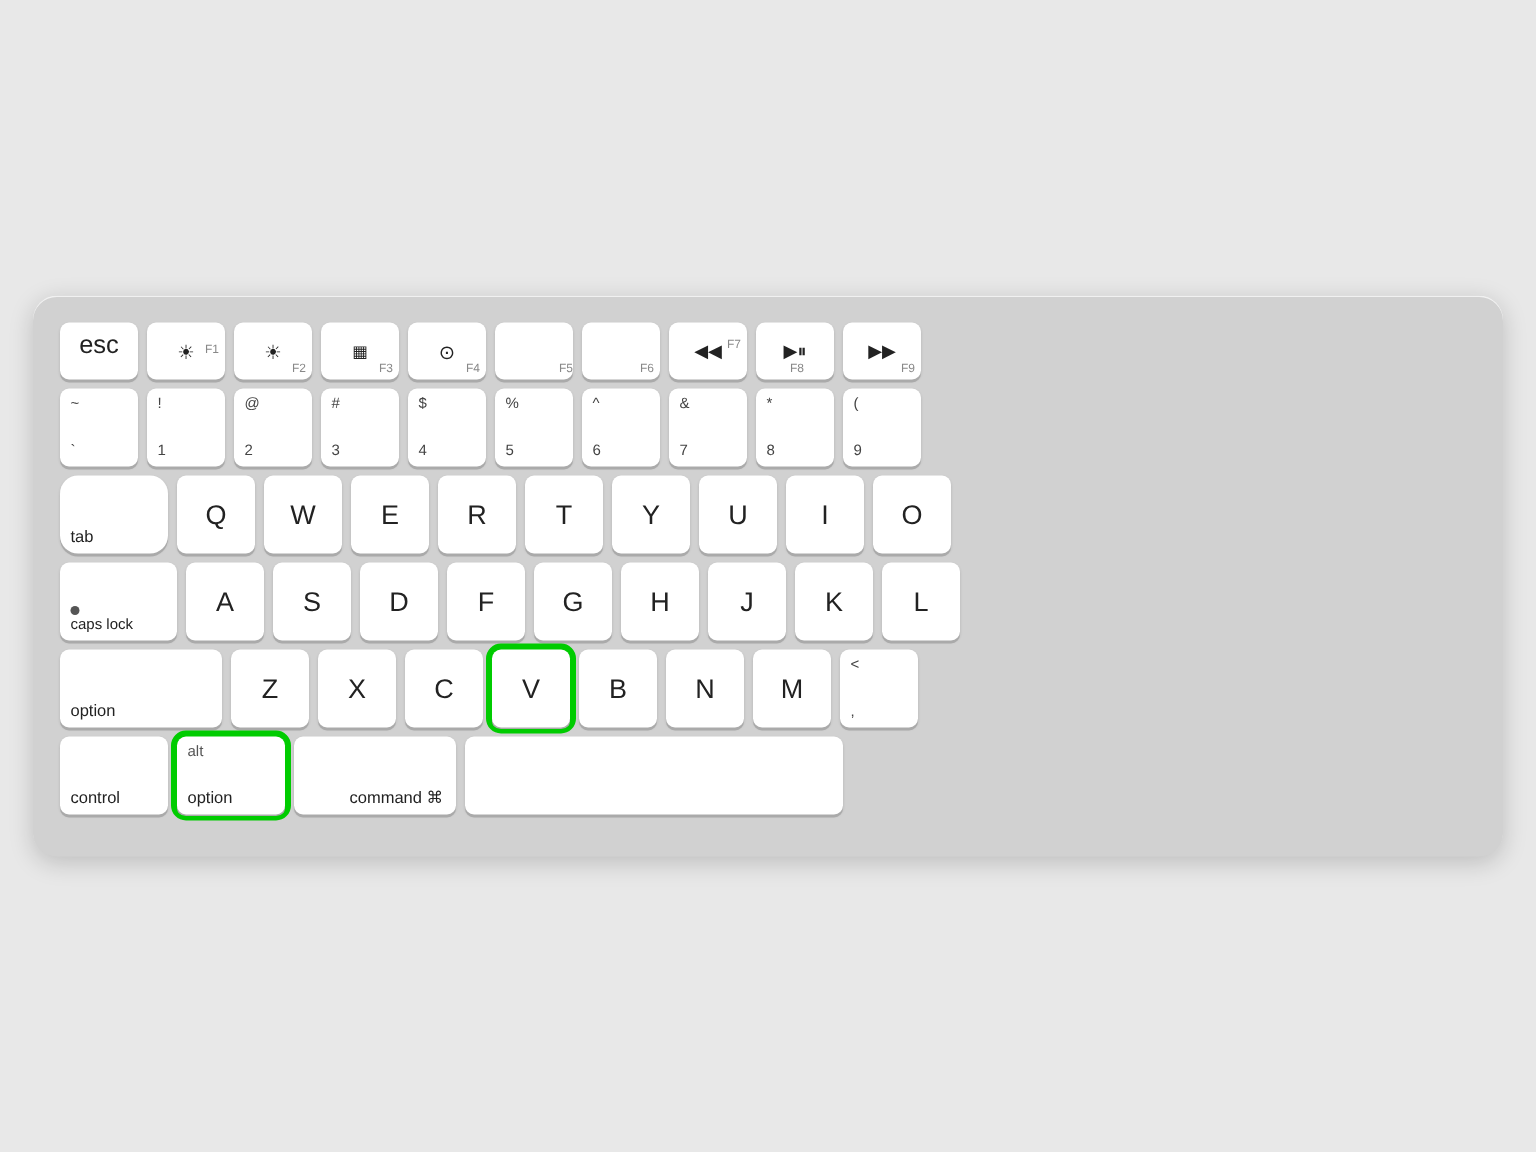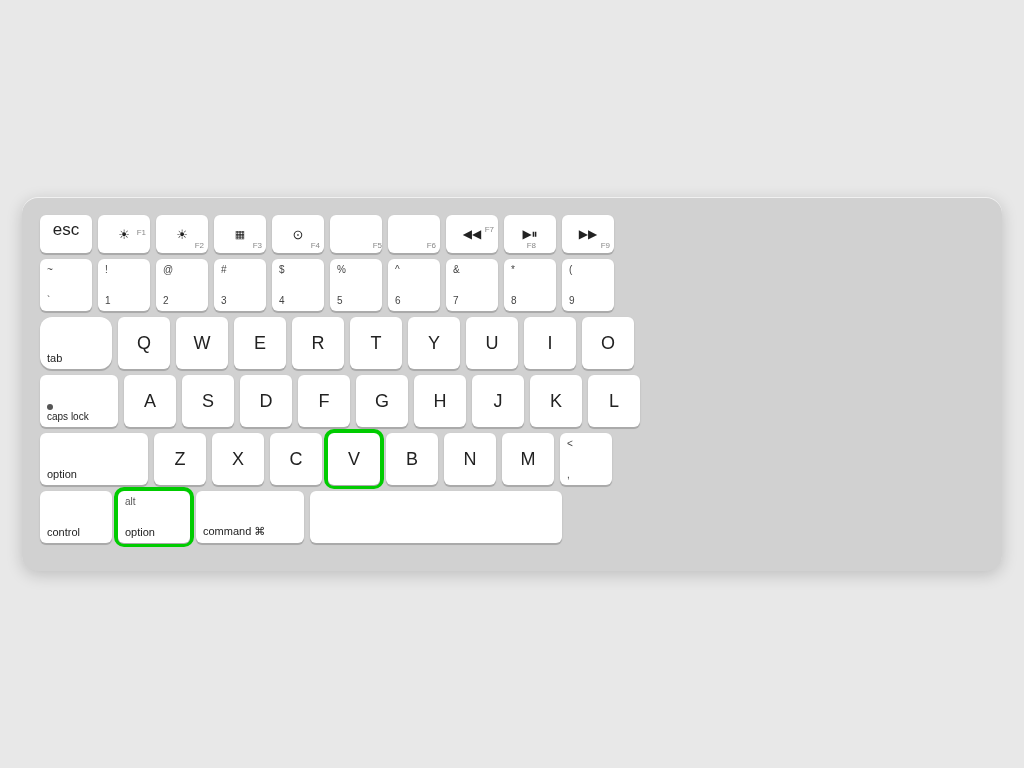--- a/index.html
+++ b/index.html
@@ -279,19 +279,19 @@
 
   <div class="key-row">
     <div class="key w2" style="justify-content:flex-end;">
       <span style="font-size:11px;">control</span>
     </div>
     <div class="key w2 highlight" style="justify-content:space-between;">
       <span style="font-size:10px; color:#555;">alt</span>
       <span style="font-size:11px;">option</span>
     </div>
     <div class="key w3" style="justify-content:flex-end; align-items:flex-start;">
-      <span style="font-size:11px;">command ⌘</span>
+      <span style="font-size:11px;margin-left:30px;">command ⌘</span>
     </div>
     <div class="key w6">
     </div>
   </div>
 
 </div>
 
 </body></html>

